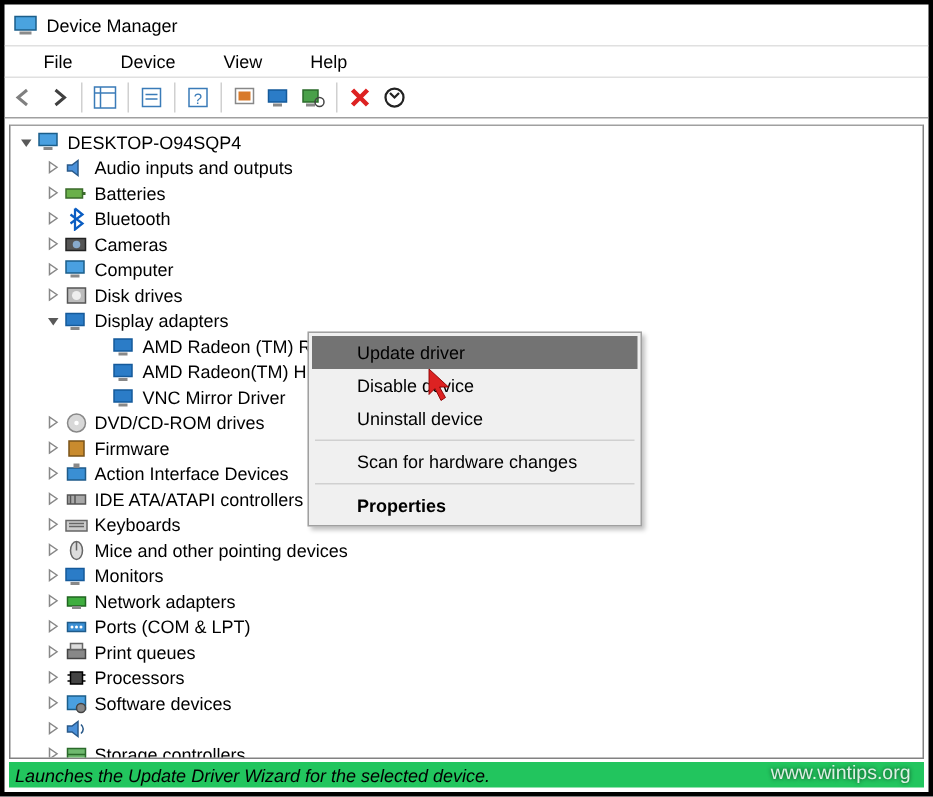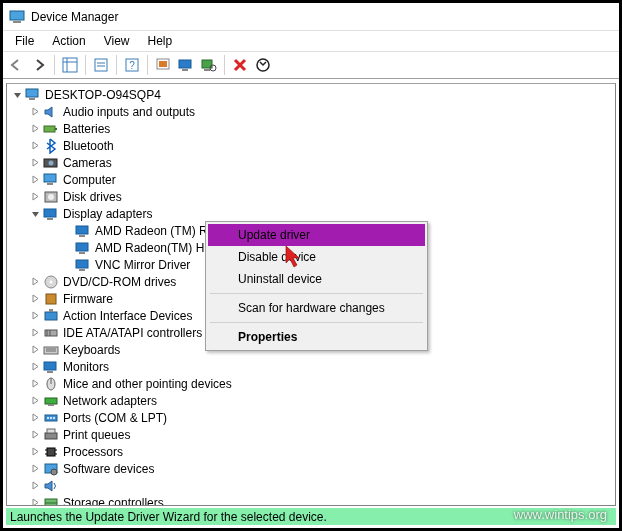--- a/index.html
+++ b/index.html
@@ -24,21 +24,21 @@
   }
   .titlebar .icon { width: 16px; height: 16px; margin-right: 6px; }
   .titlebar .title { font-size: 12px; }
   .menubar {
     height: 20px;
     display: flex;
     align-items: center;
     padding: 0 4px;
     gap: 2px;
   }
-  .menubar .item { padding: 1px 8px; cursor: default; }
+  .menubar .item { padding: 1px 8px; cursor: default; margin-left: 14px; }
   .toolbar {
     height: 28px;
     display: flex;
     align-items: center;
     padding: 0 2px;
     border-top: 1px solid #e0e0e0;
     border-bottom: 1px solid #a0a0a0;
     gap: 1px;
   }
   .tb-sep { width:1px; height:20px; background:#d0d0d0; margin:0 3px; }
@@ -85,31 +85,32 @@
     box-shadow: 2px 2px 3px rgba(0,0,0,.25);
     padding: 2px;
     z-index: 50;
   }
   .ctx-item {
     height: 22px;
     display:flex; align-items:center;
     padding: 0 30px 0 30px;
     font-size:12px;
   }
-  .ctx-item.highlight { background:#a21caf; }
+  .ctx-item.highlight { background:#737373; }
   .ctx-sep { height:1px; background:#d0d0d0; margin:3px 2px; }
   .ctx-item.bold { font-weight:bold; }
   .statusbar {
     position:absolute;
     left:3px; right:3px; bottom:3px;
     height:17px;
     display:flex; align-items:center;
     padding:0 4px;
     font-size:12px;
-    background:#86efac;
+    background:#22c55e;
+    font-style:italic;
   }
   .watermark {
     position:absolute;
     right:12px; bottom:6px;
     font-size:13px;
     color:rgba(255,255,255,.85);
     text-shadow:0 0 3px rgba(0,0,0,.7);
     font-family: sans-serif;
     z-index:100;
   }
@@ -129,21 +130,21 @@
     <svg width="16" height="16">
         <rect x="1" y="2" width="14" height="9" fill="#4aa3df" stroke="#1b5e8a"></rect>
         <rect x="4" y="12" width="8" height="2" fill="#8a8a8a"></rect>
       </svg>
   </span>
   <span class="title">Device Manager</span>
 </div>
 
 <div class="menubar">
   <span class="item"><span>File</span></span>
-  <span class="item"><span>Action</span></span>
+  <span class="item"><span>Device</span></span>
   <span class="item"><span>View</span></span>
   <span class="item"><span>Help</span></span>
 </div>
 
 <div class="toolbar">
   <div class="tb-btn">
       <svg width="14" height="14">
         <path d="M9 2 L3 7 L9 12" fill="none" stroke="#808080" stroke-width="2"></path>
       </svg>
     </div>
@@ -426,39 +427,39 @@
     <span class="label">Keyboards</span>
   </div>
       <div class="row indent1">
     <span class="twisty">
           <svg width="9" height="9">
             <path d="M2 1 L7 4.5 L2 8 Z" fill="none" stroke="#888"></path>
           </svg>
         </span>
     <span class="node-icon">
           <svg width="16" height="16">
+            <ellipse cx="8" cy="8" rx="4" ry="6" fill="#ddd" stroke="#666"></ellipse>
+            <line x1="8" y1="2" x2="8" y2="8" stroke="#666"></line>
+          </svg>
+        </span>
+    <span class="label">Mice and other pointing devices</span>
+  </div>
+      <div class="row indent1">
+    <span class="twisty">
+          <svg width="9" height="9">
+            <path d="M2 1 L7 4.5 L2 8 Z" fill="none" stroke="#888"></path>
+          </svg>
+        </span>
+    <span class="node-icon">
+          <svg width="16" height="16">
             <rect x="1" y="3" width="12" height="8" fill="#2b7cc7" stroke="#155a9a"></rect>
             <rect x="4" y="12" width="6" height="2" fill="#888"></rect>
           </svg>
         </span>
     <span class="label">Monitors</span>
-  </div>
-      <div class="row indent1">
-    <span class="twisty">
-          <svg width="9" height="9">
-            <path d="M2 1 L7 4.5 L2 8 Z" fill="none" stroke="#888"></path>
-          </svg>
-        </span>
-    <span class="node-icon">
-          <svg width="16" height="16">
-            <ellipse cx="8" cy="8" rx="4" ry="6" fill="#ddd" stroke="#666"></ellipse>
-            <line x1="8" y1="2" x2="8" y2="8" stroke="#666"></line>
-          </svg>
-        </span>
-    <span class="label">Mice and other pointing devices</span>
   </div>
       <div class="row indent1">
     <span class="twisty">
           <svg width="9" height="9">
             <path d="M2 1 L7 4.5 L2 8 Z" fill="none" stroke="#888"></path>
           </svg>
         </span>
     <span class="node-icon">
           <svg width="16" height="16">
             <rect x="2" y="5" width="12" height="6" fill="#3fae3f" stroke="#206520"></rect>

